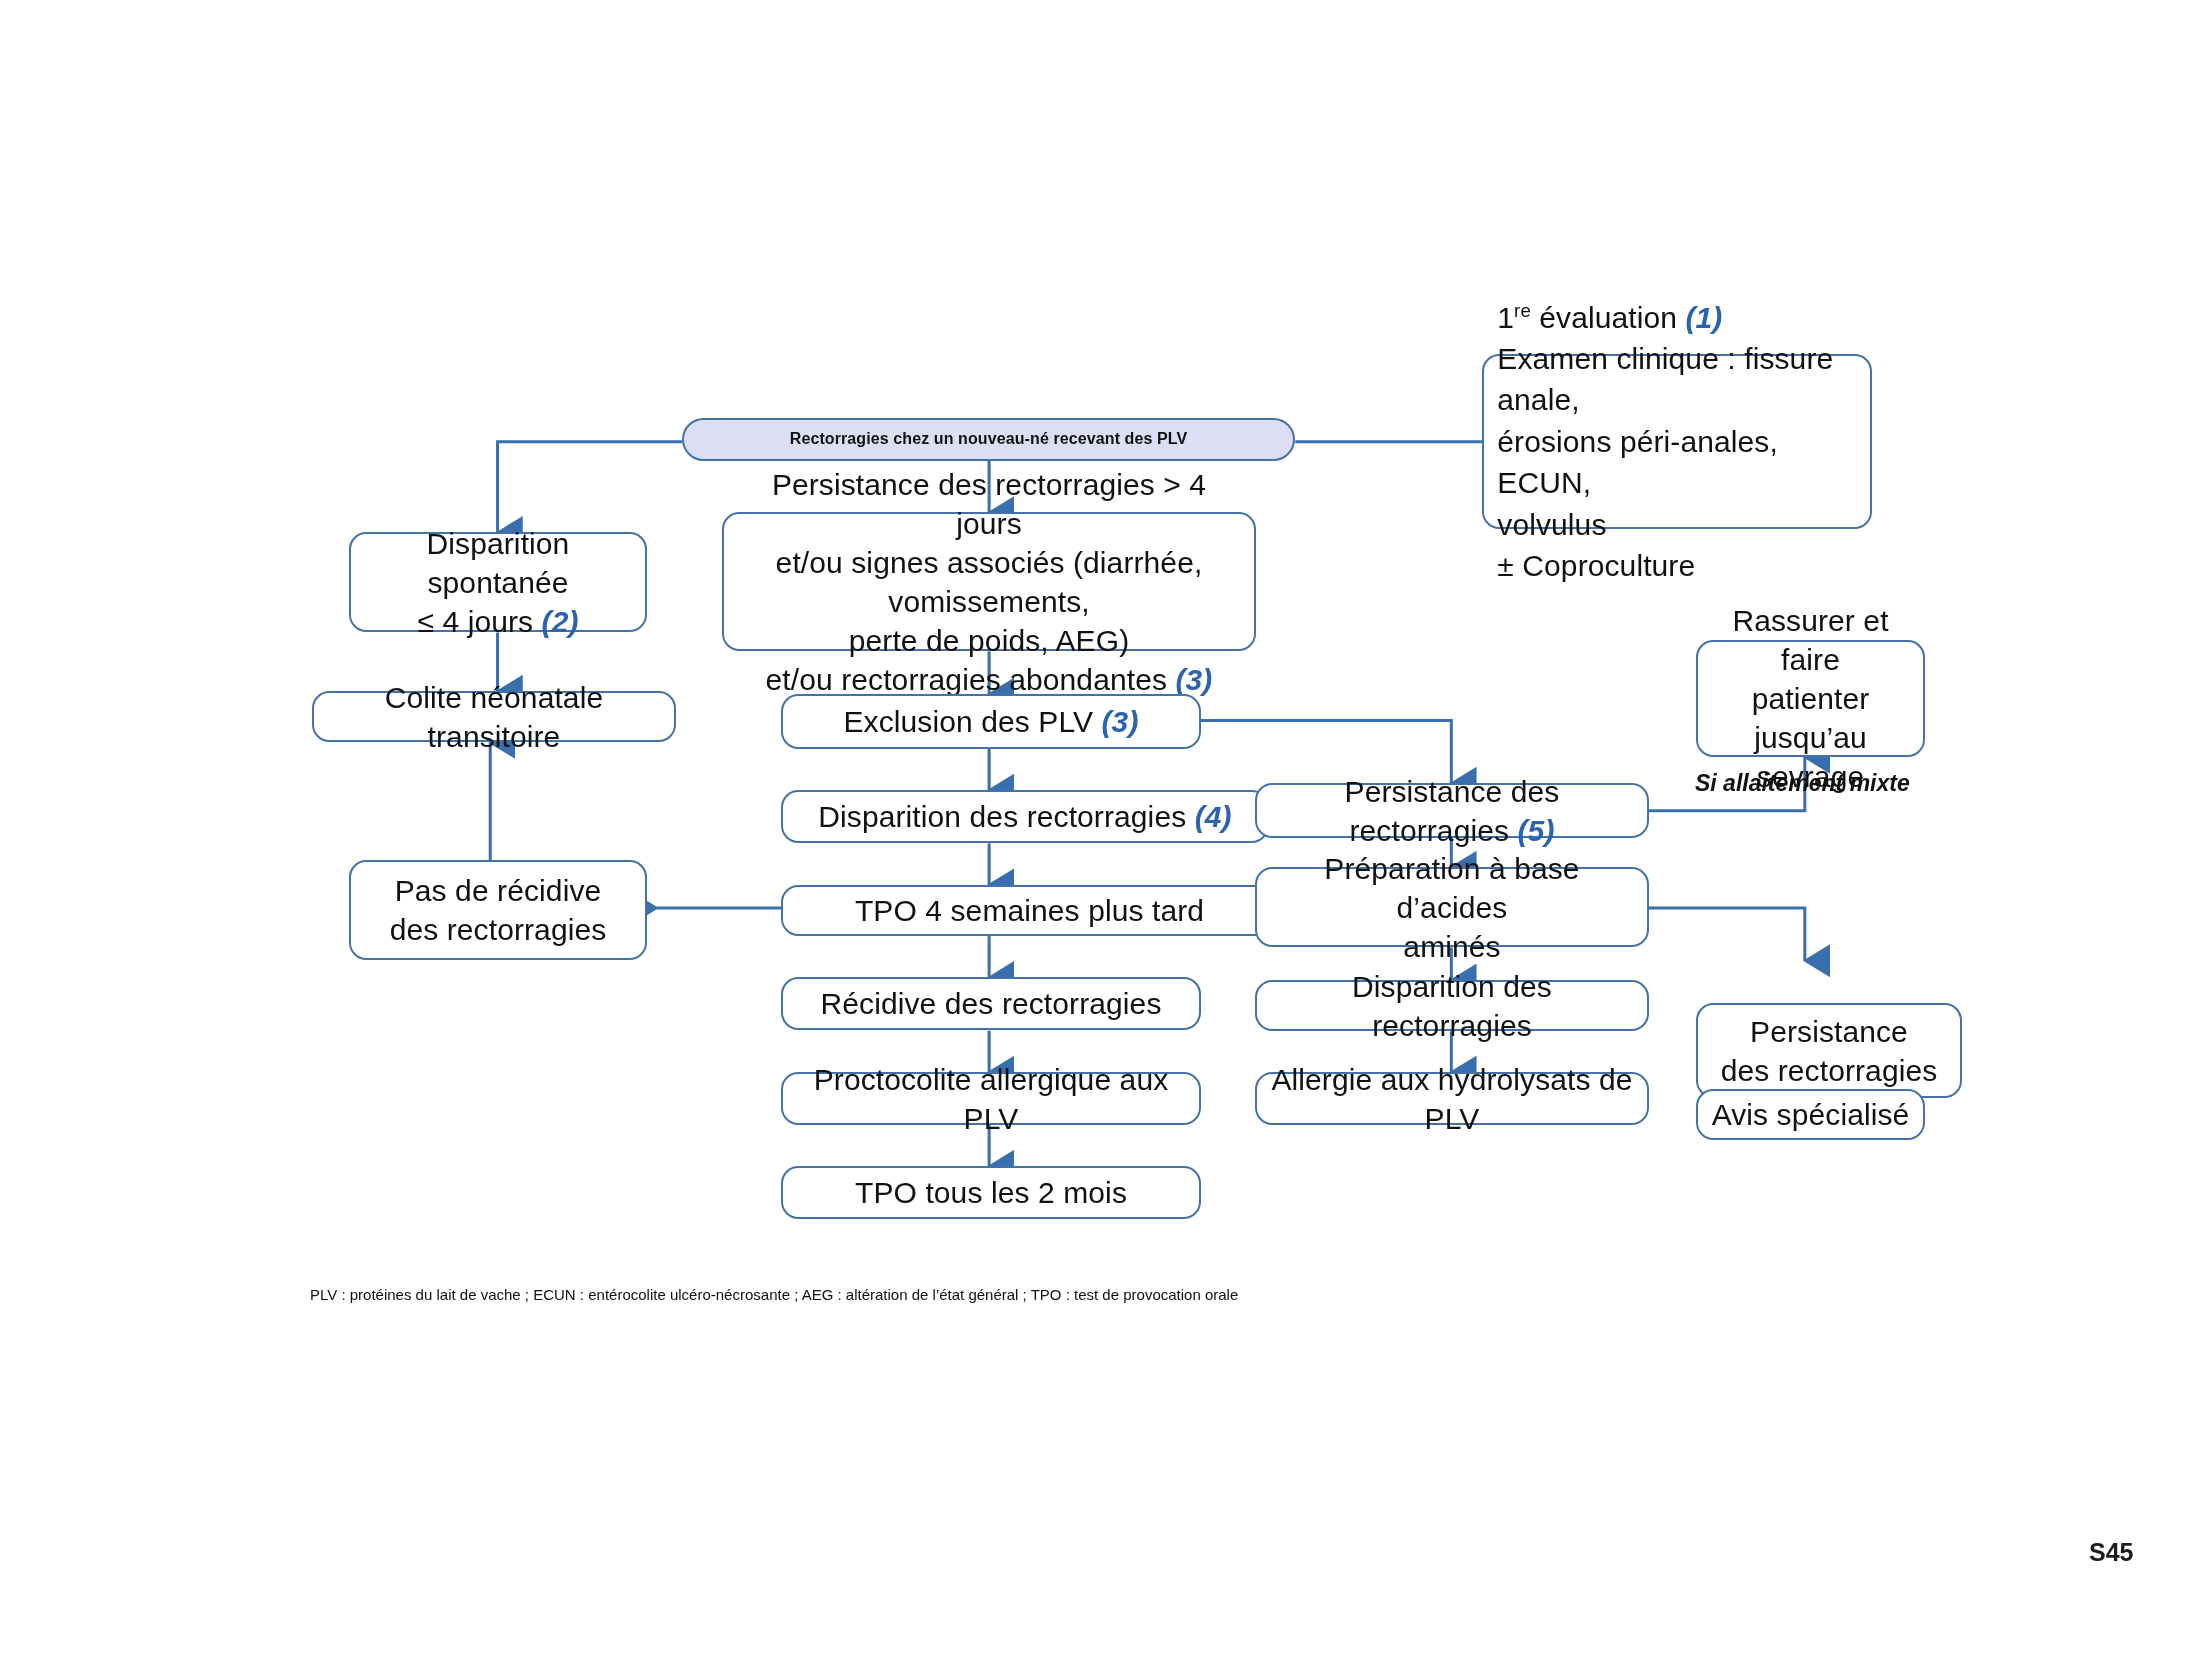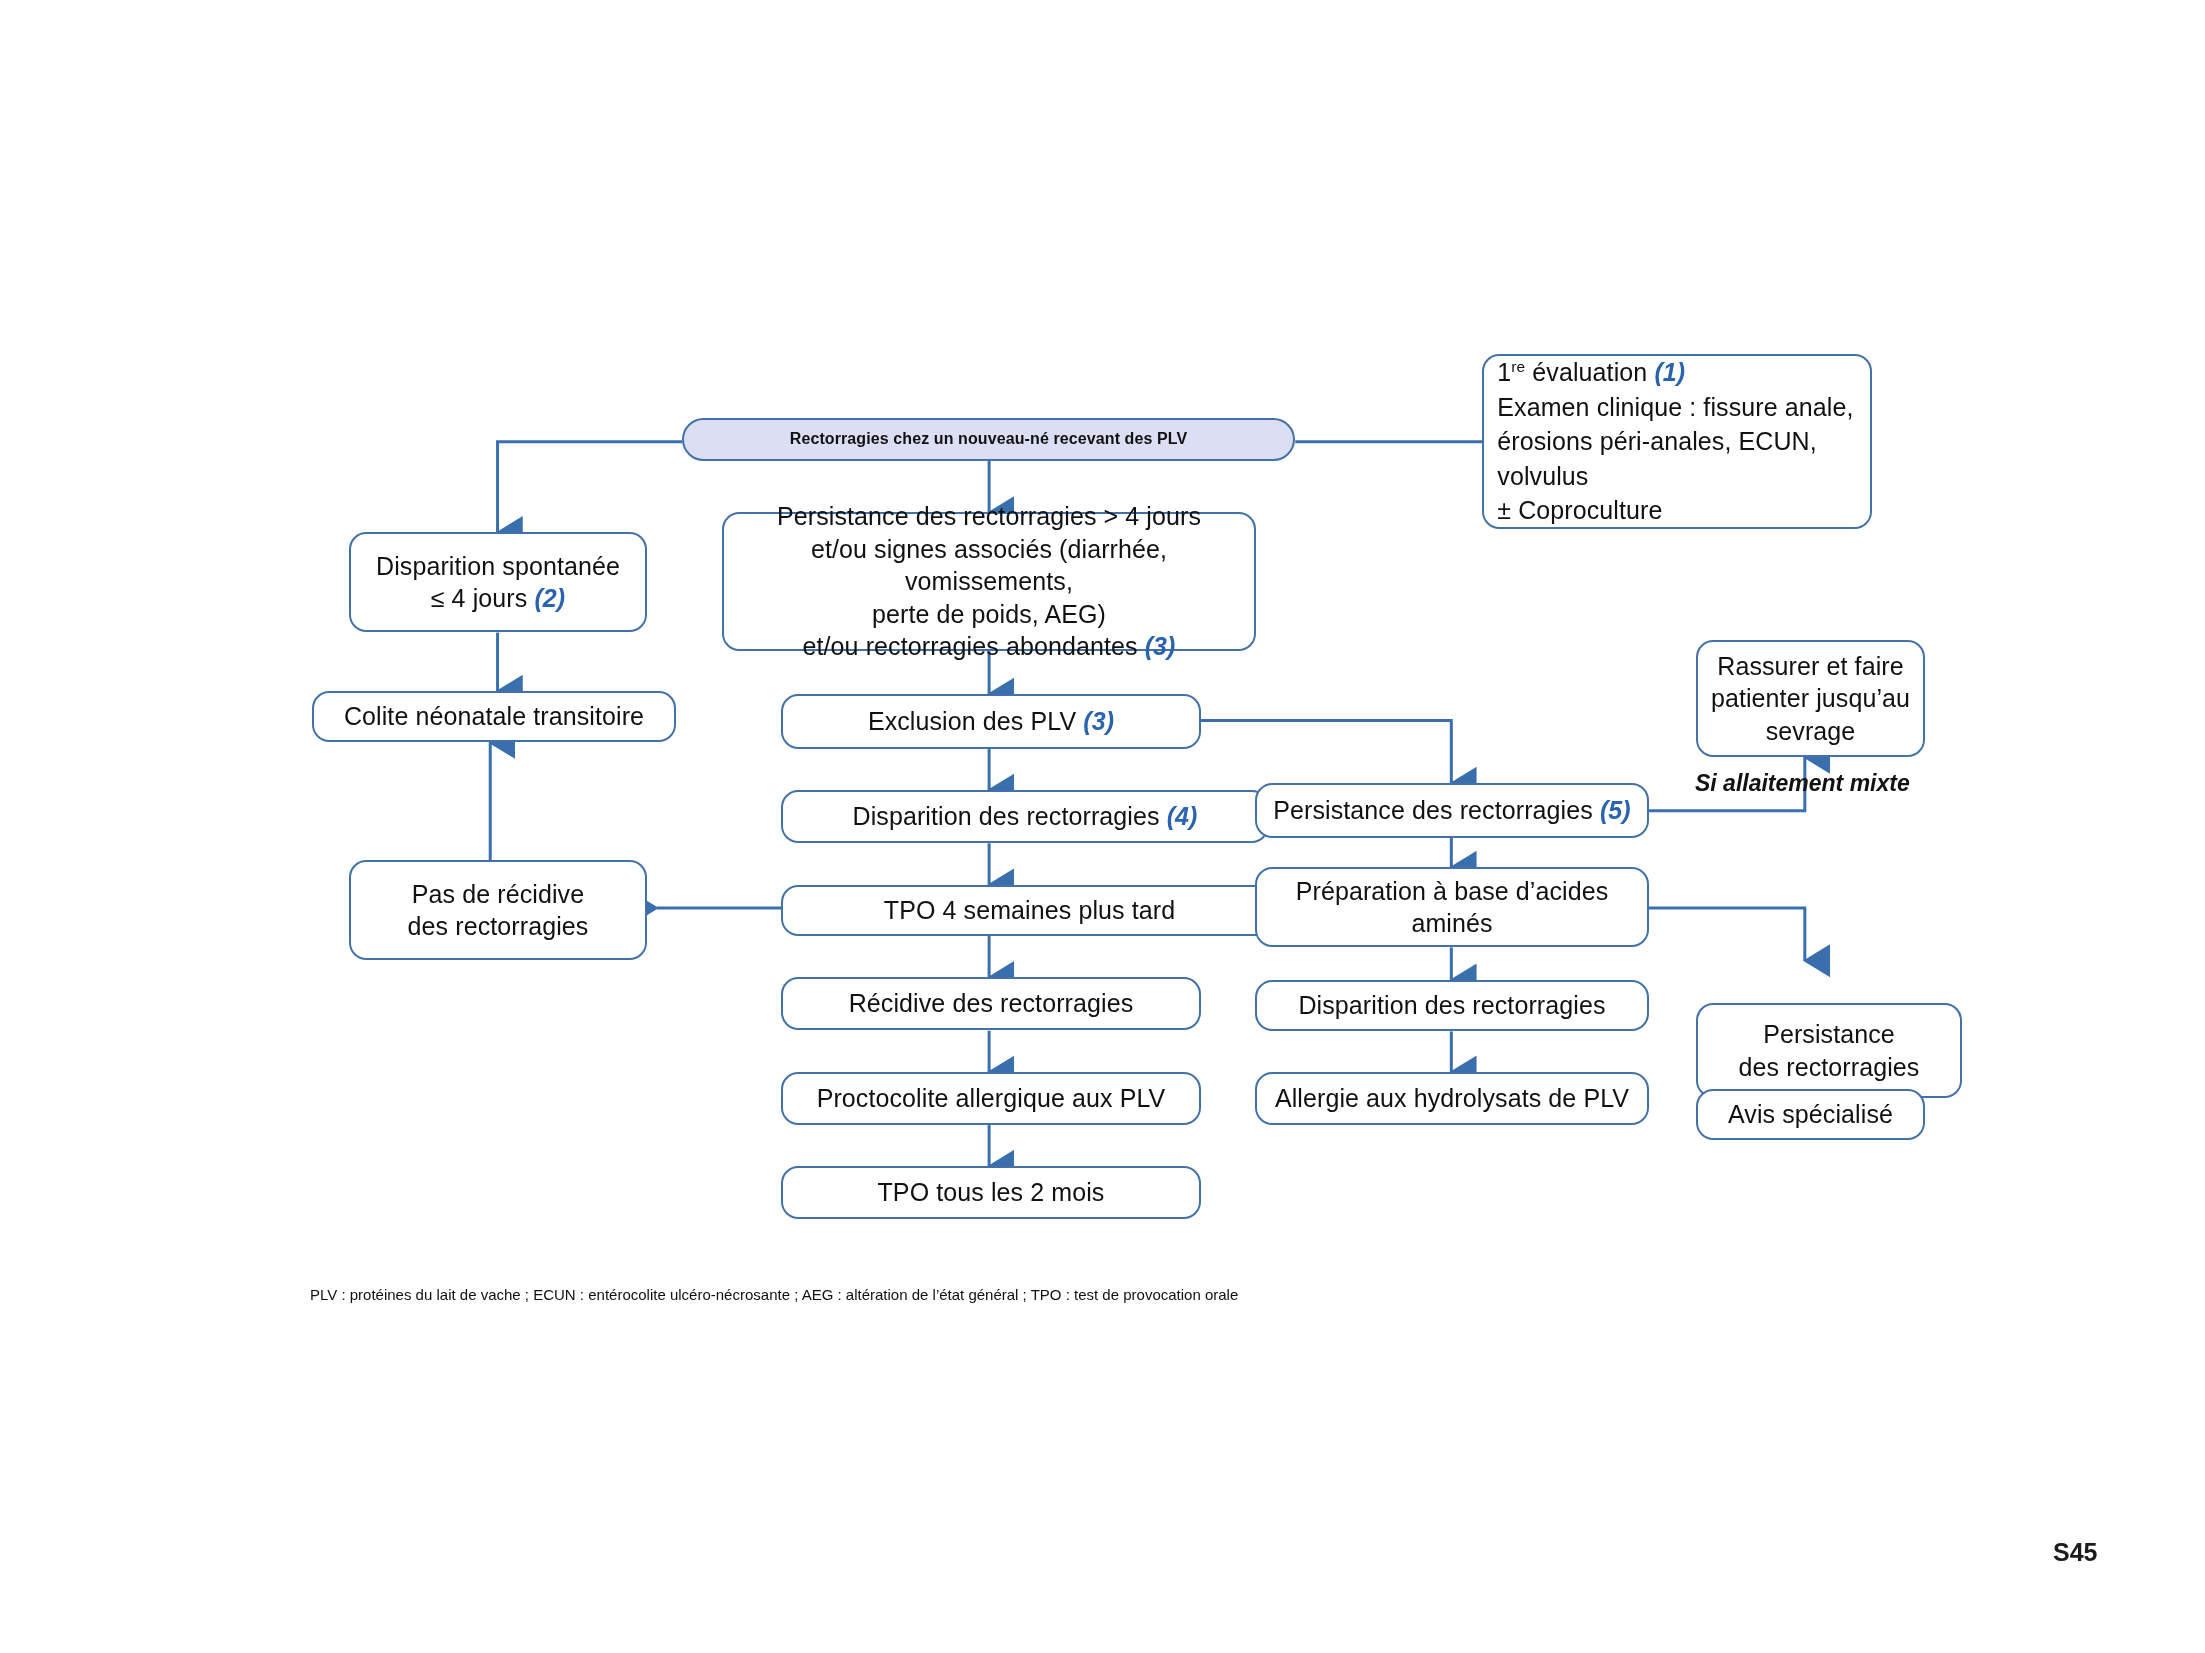--- a/index.html
+++ b/index.html
@@ -14,21 +14,21 @@
   .node{
     position:absolute;
     box-sizing:border-box;
     border:2px solid #4472a8;
     border-radius:17.3px;
     background:#ffffff;
     display:flex;
     align-items:center;
     justify-content:center;
     text-align:center;
-    font-size:25px;
+    font-size:30px;
     line-height:1.30;
     padding:5.3px 12px;
     color:#111111;
     letter-spacing:0.1px;
   }
   .node.titlebox{
     background:#dcdef4;
     border-radius:27px;
     font-weight:bold;
     font-size:16px;
@@ -54,20 +54,21 @@
     position:absolute;
     font-size:15px;
     color:#111111;
     white-space:nowrap;
   }
   .pagenum{
     position:absolute;
     font-size:25px;
     font-weight:bold;
     color:#1c1c1c;
+    margin-left:36px;
   }
 </style>
 </head>
 <body>
 
 <div id="canvas">
 
   <svg class="wires" viewBox="0 0 3306 2479" xmlns="http://www.w3.org/2000/svg">
     <defs>
       <marker id="arrD" markerWidth="11" markerHeight="9" refX="5.5" refY="8.4" orient="auto" markerUnits="strokeWidth">

